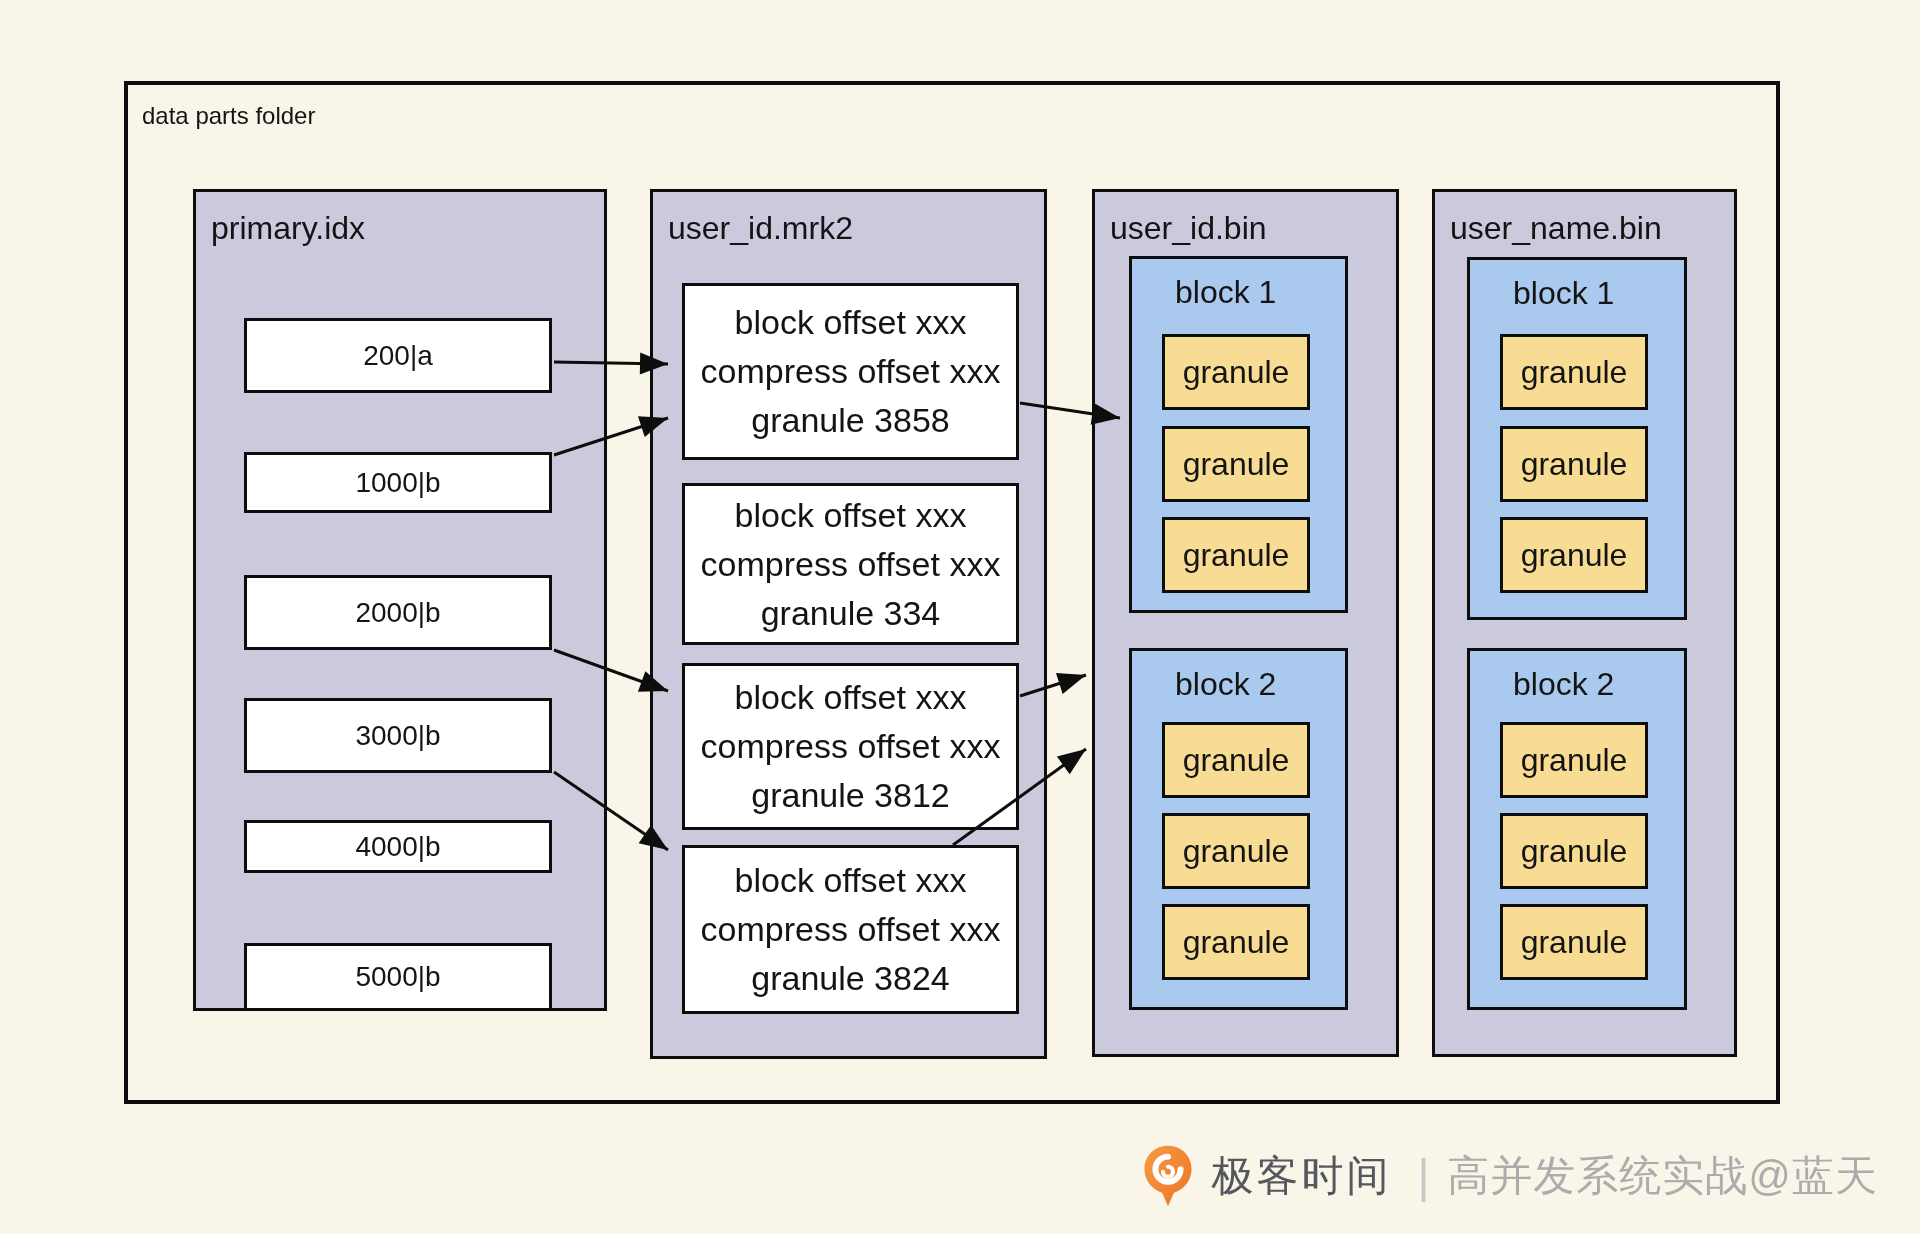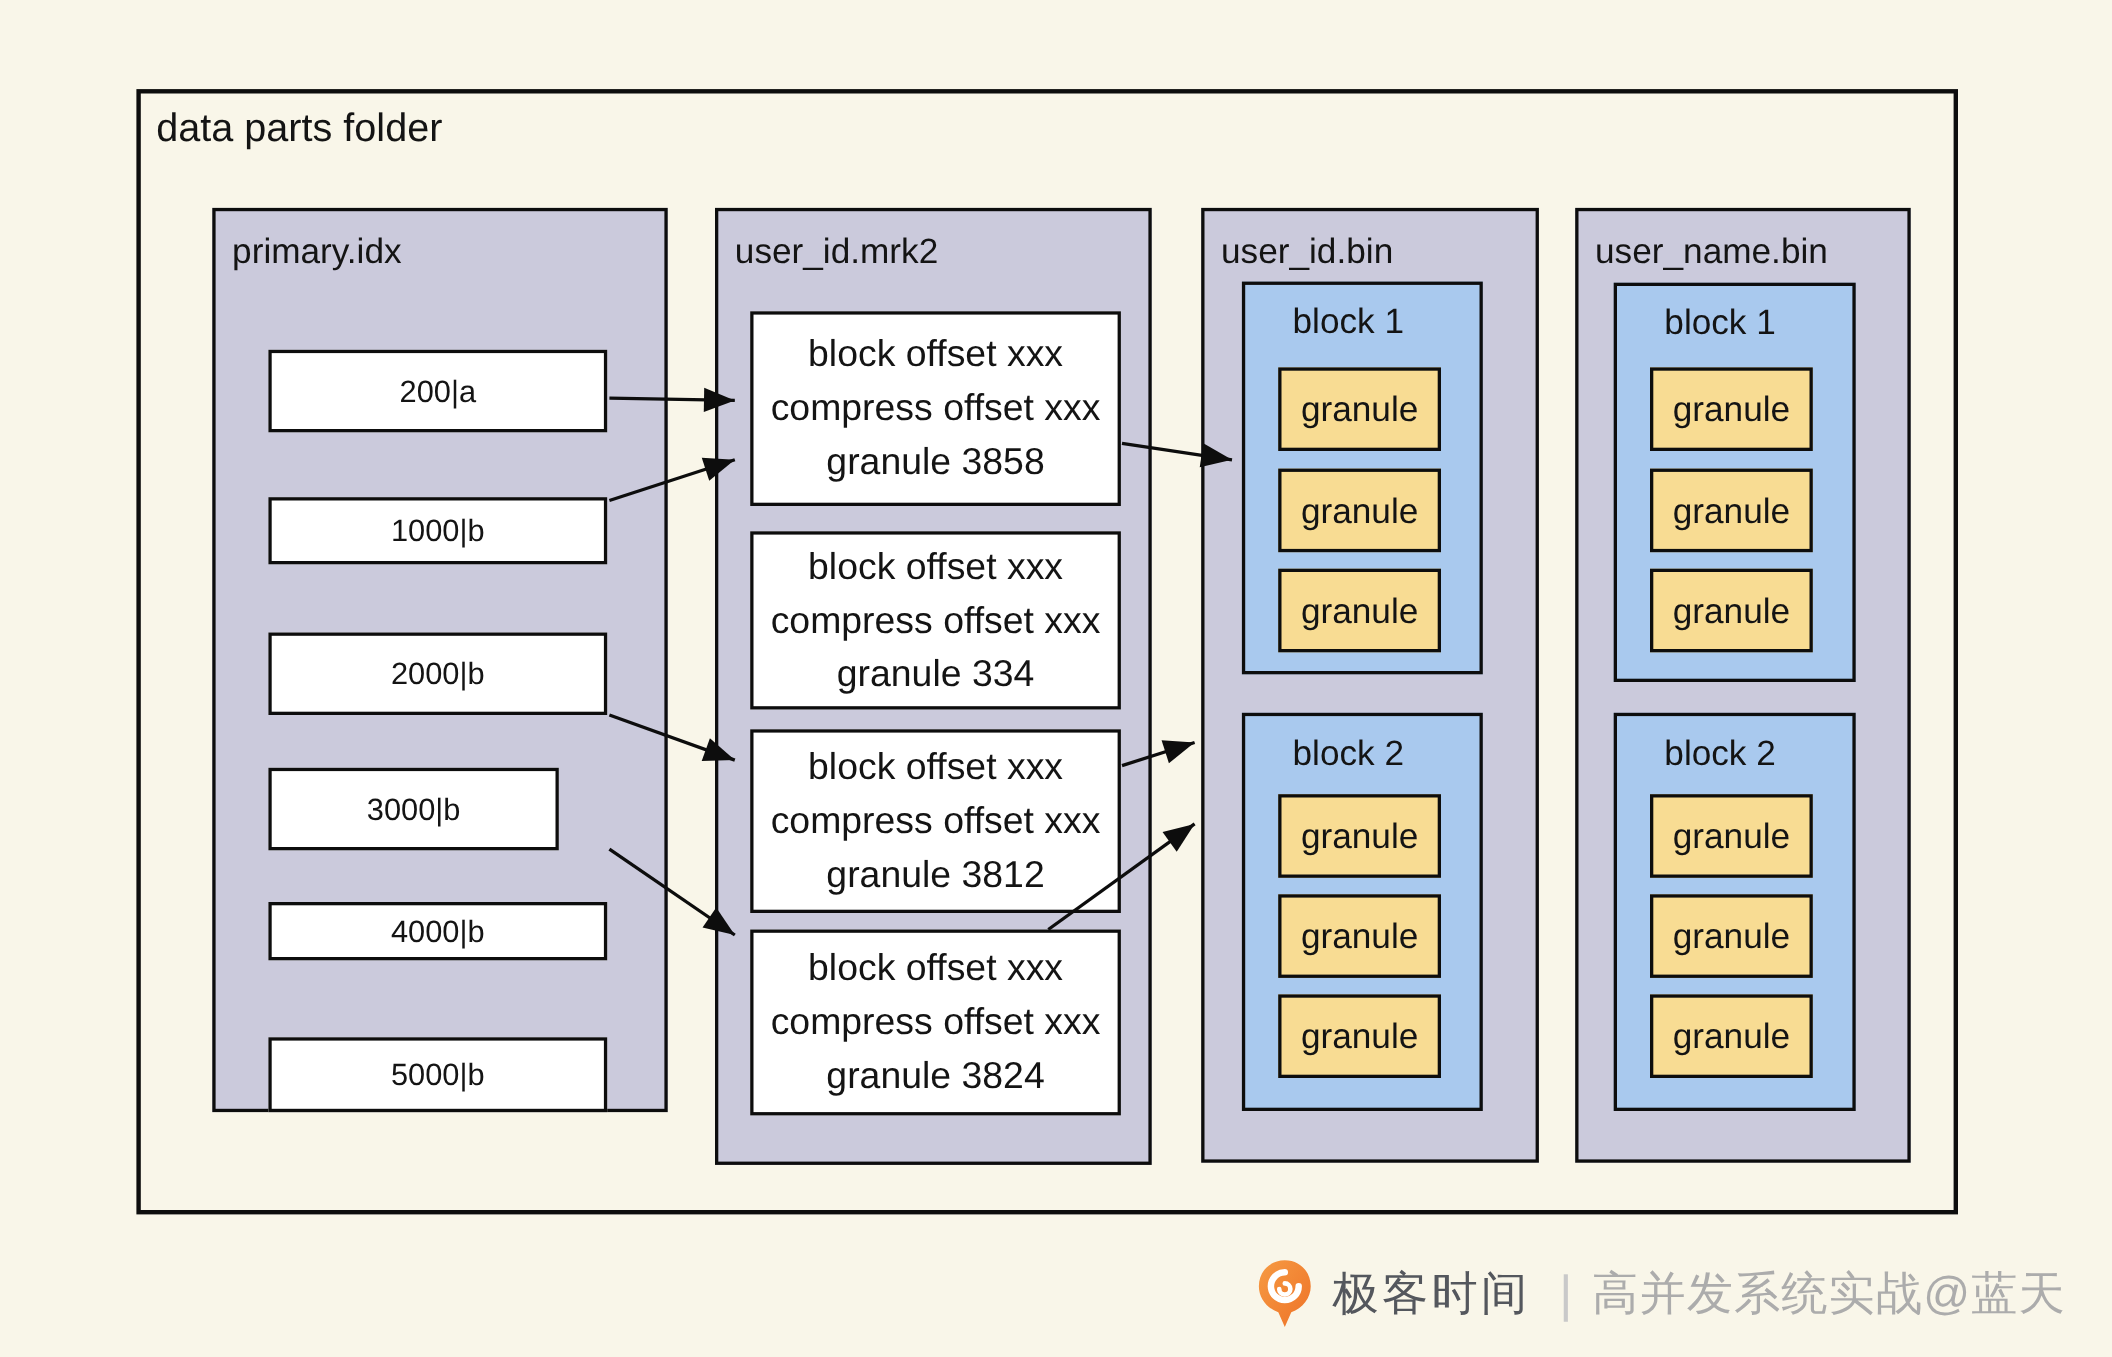--- a/index.html
+++ b/index.html
@@ -11,21 +11,21 @@
   }
   .canvas{position:relative;width:1920px;height:1234px;}
   .abs{position:absolute;box-sizing:border-box;}
 
   .outer-box{
     left:124px;top:81px;width:1656px;height:1023px;
     border:4px solid var(--c-border,#0d0d0d);
   }
   .diagram-title{
     left:142px;top:96px;width:500px;height:40px;
-    font-size:36px;line-height:40px;
+    font-size:24px;line-height:40px;
   }
 
   .column{
     background:var(--c-column-fill,#CBCADC);
     border:3px solid var(--c-border,#0d0d0d);
   }
   .col-header{
     position:absolute;left:15px;top:17px;
     font-size:32px;line-height:38px;white-space:nowrap;
   }
@@ -86,21 +86,21 @@
 
   <div class="abs outer-box"></div>
   <div class="abs diagram-title">data parts folder</div>
 
   <div class="abs column" style="left:193px;top:189px;width:414px;height:822px;">
     <div class="col-header">primary.idx</div>
   </div>
   <div class="abs key-box" style="left:244px;top:318px;width:308px;height:75px;">200|a</div>
   <div class="abs key-box" style="left:244px;top:452px;width:308px;height:61px;">1000|b</div>
   <div class="abs key-box" style="left:244px;top:575px;width:308px;height:75px;">2000|b</div>
-  <div class="abs key-box" style="left:244px;top:698px;width:264px;height:75px;">3000|b</div>
+  <div class="abs key-box" style="left:244px;top:698px;width:308px;height:75px;">3000|b</div>
   <div class="abs key-box" style="left:244px;top:820px;width:308px;height:53px;">4000|b</div>
   <div class="abs key-box" style="left:244px;top:943px;width:308px;height:68px;">5000|b</div>
 
   <div class="abs column" style="left:650px;top:189px;width:397px;height:870px;">
     <div class="col-header">user_id.mrk2</div>
   </div>
   <div class="abs mark-box" style="left:682px;top:283px;width:337px;height:177px;">
     <span>block offset xxx</span>
     <span>compress offset xxx</span>
     <span>granule 3858</span>

